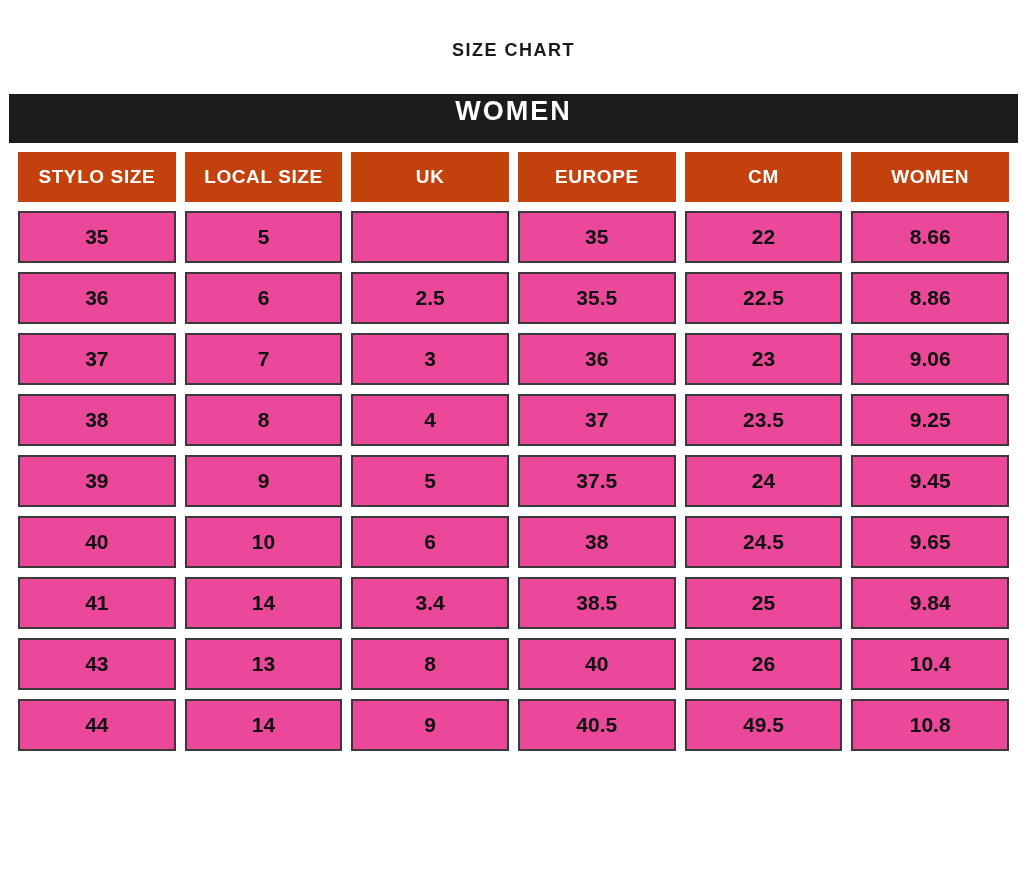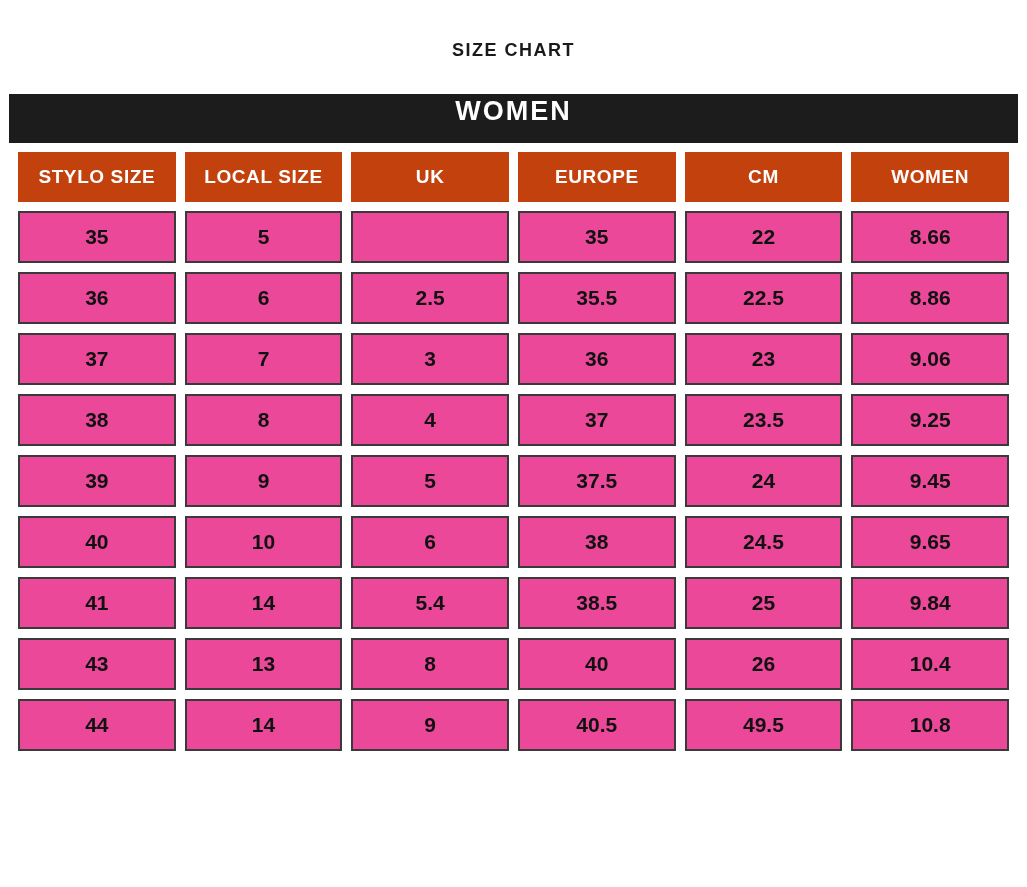--- a/index.html
+++ b/index.html
@@ -138,21 +138,21 @@
         <td>40</td>
         <td>10</td>
         <td>6</td>
         <td>38</td>
         <td>24.5</td>
         <td>9.65</td>
       </tr>
       <tr>
         <td>41</td>
         <td>14</td>
-        <td>5.4</td>
+        <td>3.4</td>
         <td>38.5</td>
         <td>25</td>
         <td>9.84</td>
       </tr>
       <tr>
         <td>43</td>
         <td>13</td>
         <td>8</td>
         <td>40</td>
         <td>26</td>

